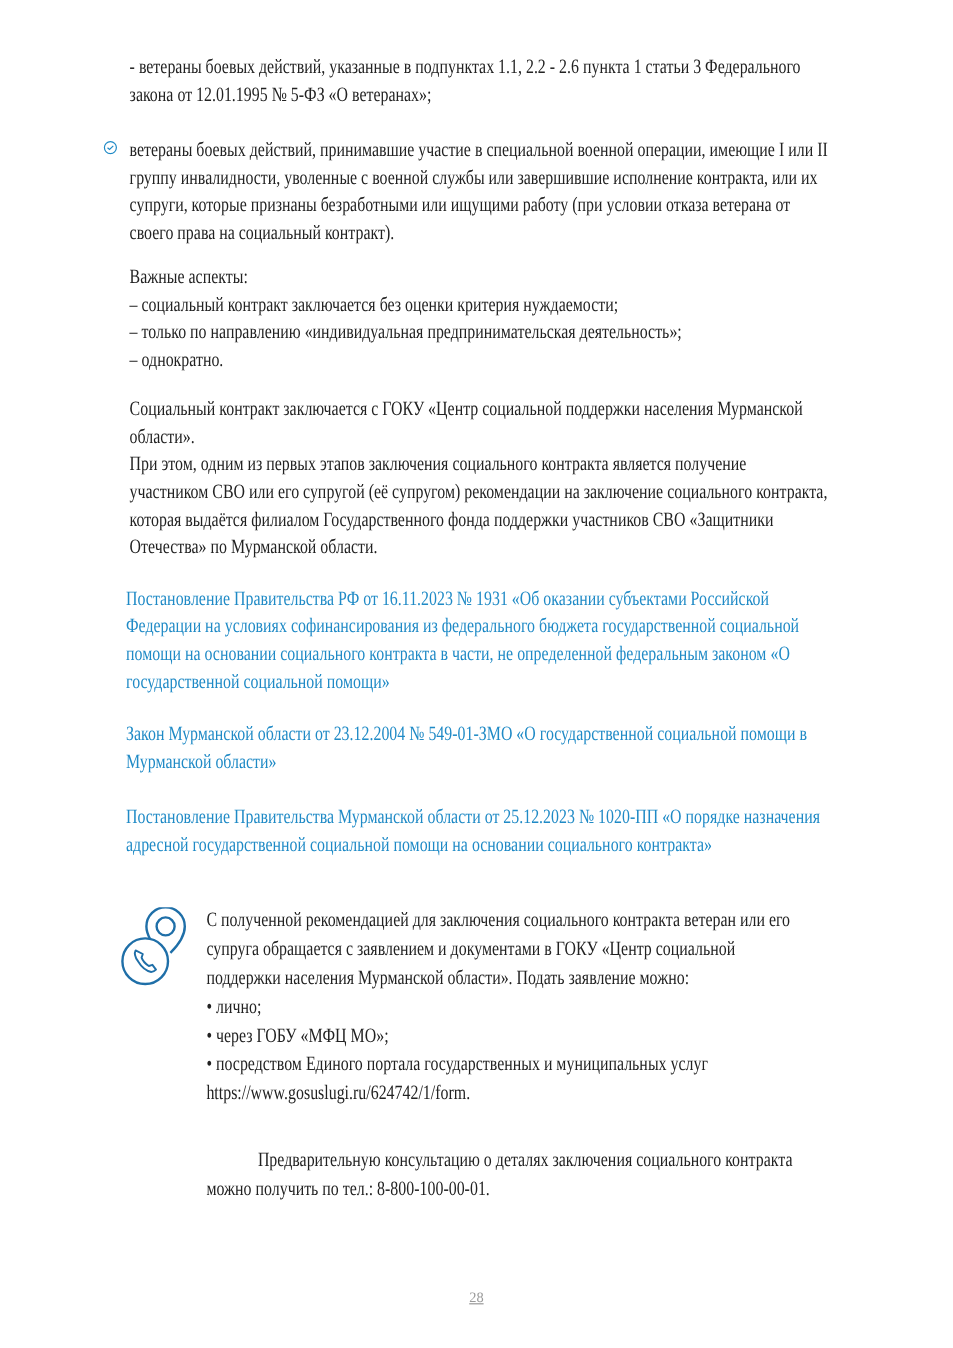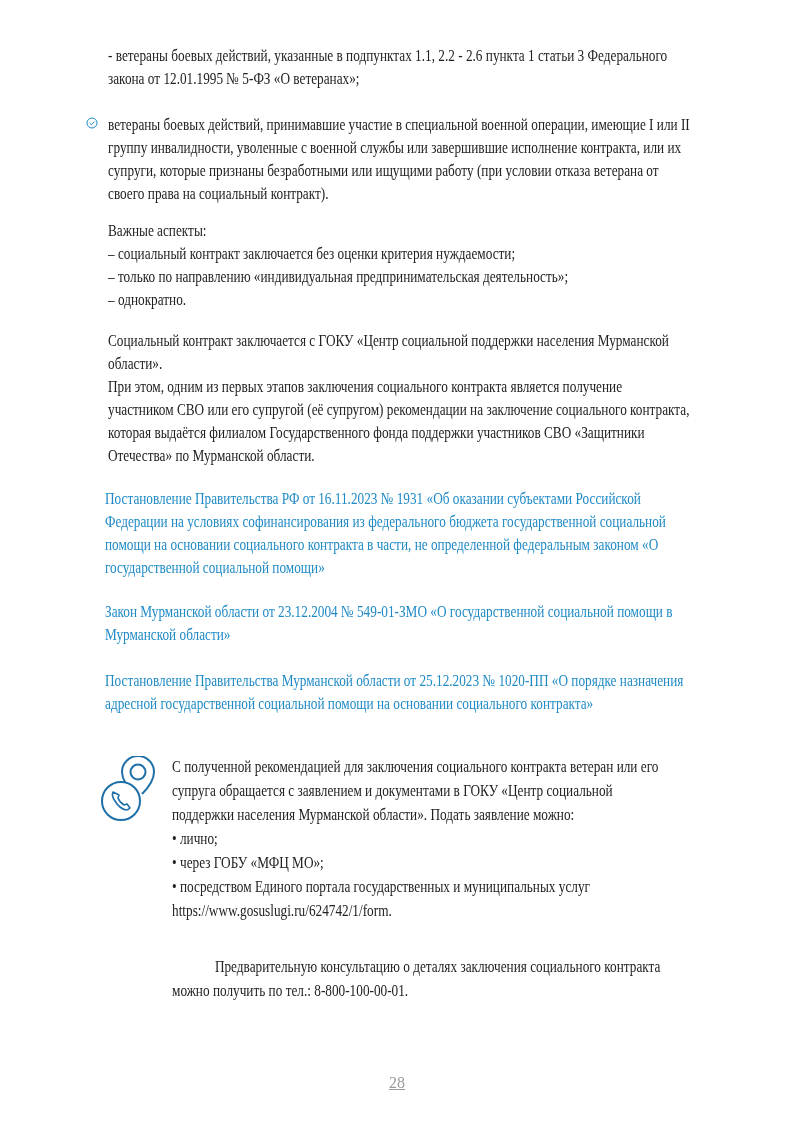--- a/index.html
+++ b/index.html
@@ -14,21 +14,21 @@
     transform-origin: left top;
     transform: scaleX(0.78);
     white-space: nowrap;
   }
   .blue { color:#1f8ac6; }
   .line { display:block; }
   .check-icon { position:absolute; left:86px; top:117px; width:12px; height:12px; }
   .contact-icon { position:absolute; left:100px; top:756px; width:60px; height:68px; }
   .page-num {
     position:absolute; left:0; width:794px; top:1074px; text-align:center;
-    font-family:"Liberation Serif", serif; font-size:16px; color:#9a9a9a;text-decoration:underline;
+    font-family:"Liberation Serif", serif; font-size:12px; color:#9a9a9a;text-decoration:underline;
   }
 </style>
 </head>
 <body>
 
 <div class="page">
 
   <div class="txt" style="left:108px; top:44px;">
     <span class="line">- ветераны боевых действий, указанные в подпунктах 1.1, 2.2 - 2.6 пункта 1 статьи 3 Федерального</span>
     <span class="line">закона от 12.01.1995 № 5-ФЗ «О ветеранах»;</span>

